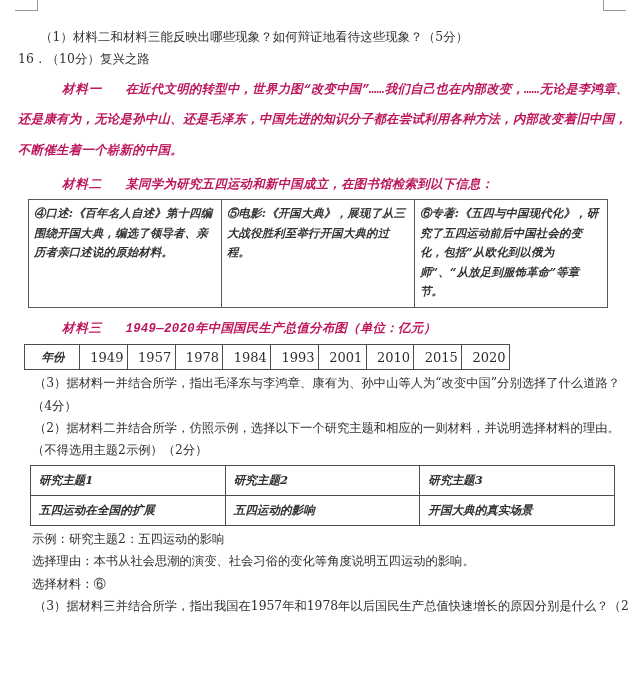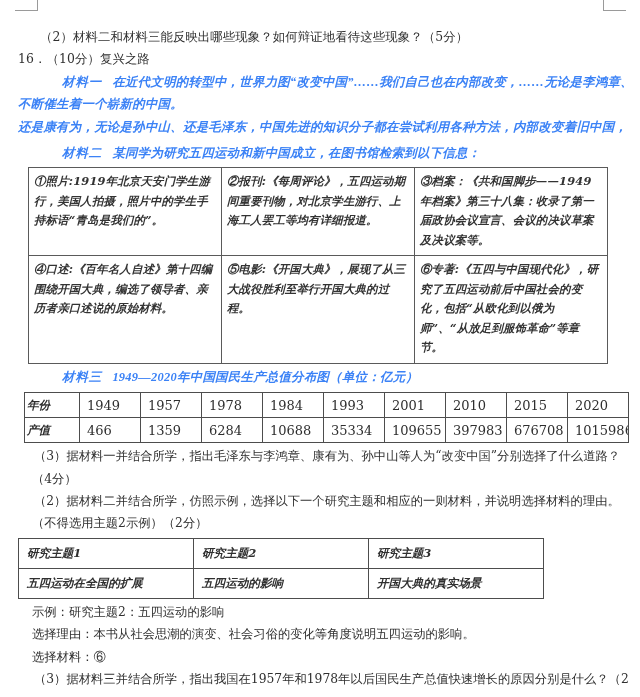--- a/index.html
+++ b/index.html
@@ -41,25 +41,26 @@
     letter-spacing: 0.1px;
     white-space: nowrap;
     color: #303030;
   }
   .line.indent1 { padding-left: 22px; }
   .line.indent2 { padding-left: 44px; }
   .line.hang { padding-left: 0; }
   .line.right { text-align: right; padding-right: 14px; }
 
   .hand {
-    font-family: Liberation Serif, serif;
+    font-family: Liberation Mono, monospace;
     font-style: italic;
     font-weight: 600;
-    color: #3b82f6;
+    color: #be185d;
     letter-spacing: 0.3px;
+    margin-top: 8px;
   }
   .mat-label {
     font-weight: 700;
     font-style: italic;
     letter-spacing: 1px;
   }
 
   
   table.src-table {
     border-collapse: collapse;
@@ -82,23 +83,24 @@
     font-size: 11.4px;
     line-height: 19.5px;
     color: #333;
     letter-spacing: 0.2px;
     word-break: break-all;
   }
 
   
   table.gdp-table {
     border-collapse: collapse;
-    width: 605px;
+    width: 486px;
     margin: 4px 0 0 6px;
     table-layout: fixed;
+    text-align: center;
   }
   table.gdp-table td {
     border: 1px solid #4d4d4d;
     height: 22px;
     font-size: 13px;
     padding: 1px 0 1px 7px;
     color: #2e2e2e;
     white-space: nowrap;
     overflow: hidden;
   }
@@ -106,22 +108,22 @@
     width: 52px;
     font-style: italic;
     font-weight: 700;
     font-size: 11.6px;
     padding-left: 2px;
   }
 
   
   table.topic-table {
     border-collapse: collapse;
-    width: 526px;
-    margin: 4px 0 2px 0;
+    width: 585px;
+    margin: 4px 0 2px 12px;
     table-layout: fixed;
   }
   table.topic-table td {
     border: 1px solid #4d4d4d;
     height: 25px;
     font-size: 11.6px;
     font-style: italic;
     font-weight: 600;
     padding: 2px 0 2px 8px;
     color: #303030;
@@ -139,49 +141,38 @@
   .spacer-4 { height: 4px; }
 </style>
 </head>
 <body>
 
 <div class="corner-mark tl"></div>
 <div class="corner-mark tr"></div>
 
 <div class="page">
 
-  <div class="line indent1">（2）材料二和材料三能反映出哪些现象？如何辩证地看待这些现象？（5分）</div>
+  <div class="line indent1">（1）材料二和材料三能反映出哪些现象？如何辩证地看待这些现象？（5分）</div>
   <div class="line hang">16．（10分）复兴之路</div>
 
   <div class="line indent2 hand">
     <span class="mat-label">材料一</span>
     &nbsp;&nbsp;<span>在近代文明的转型中，世界力图“改变中国”……我们自己也在内部改变，……无论是李鸿章、</span>
   </div>
+  <div class="line hand">还是康有为，无论是孙中山、还是毛泽东，中国先进的知识分子都在尝试利用各种方法，内部改变着旧中国，</div>
   <div class="line hand">不断催生着一个崭新的中国。</div>
-  <div class="line hand">还是康有为，无论是孙中山、还是毛泽东，中国先进的知识分子都在尝试利用各种方法，内部改变着旧中国，</div>
   <div class="spacer-4"></div>
 
   <div class="line indent2 hand">
     <span class="mat-label">材料二</span>
     &nbsp;&nbsp;<span>某同学为研究五四运动和新中国成立，在图书馆检索到以下信息：</span>
   </div>
 
   <table class="src-table">
     <tbody>
-        <tr>
-      <td>
-            <div class="cell-text">①照片:1919年北京天安门学生游行，美国人拍摄，照片中的学生手持标语“青岛是我们的”。</div>
-          </td>
-      <td>
-            <div class="cell-text">②报刊:《每周评论》，五四运动期间重要刊物，对北京学生游行、上海工人罢工等均有详细报道。</div>
-          </td>
-      <td>
-            <div class="cell-text">③档案：《共和国脚步——1949年档案》第三十八集：收录了第一届政协会议宣言、会议的决议草案及决议案等。</div>
-          </td>
-    </tr>
     <tr>
       <td>
             <div class="cell-text">④口述:《百年名人自述》第十四编围绕开国大典，编选了领导者、亲历者亲口述说的原始材料。</div>
           </td>
       <td>
             <div class="cell-text">⑤电影:《开国大典》，展现了从三大战役胜利至举行开国大典的过程。</div>
           </td>
       <td>
             <div class="cell-text">⑥专著:《五四与中国现代化》，研究了五四运动前后中国社会的变化，包括“从欧化到以俄为师”、“从放足到服饰革命”等章节。</div>
           </td>
@@ -202,32 +193,20 @@
       <td>1949</td>
       <td>1957</td>
       <td>1978</td>
       <td>1984</td>
       <td>1993</td>
       <td>2001</td>
       <td>2010</td>
       <td>2015</td>
       <td>2020</td>
     </tr>
-    <tr>
-      <td class="rowhead">产值</td>
-      <td>466</td>
-      <td>1359</td>
-      <td>6284</td>
-      <td>10688</td>
-      <td>35334</td>
-      <td>109655</td>
-      <td>397983</td>
-      <td>676708</td>
-      <td>1015986</td>
-    </tr>
   </tbody>
     </table>
 
   <div class="spacer-2"></div>
   <div class="q-line">（3）据材料一并结合所学，指出毛泽东与李鸿章、康有为、孙中山等人为“改变中国”分别选择了什么道路？</div>
   <div class="q-line sub">（4分）</div>
   <div class="q-line">（2）据材料二并结合所学，仿照示例，选择以下一个研究主题和相应的一则材料，并说明选择材料的理由。</div>
   <div class="q-line sub">（不得选用主题2示例）（2分）</div>
 
   <table class="topic-table">

